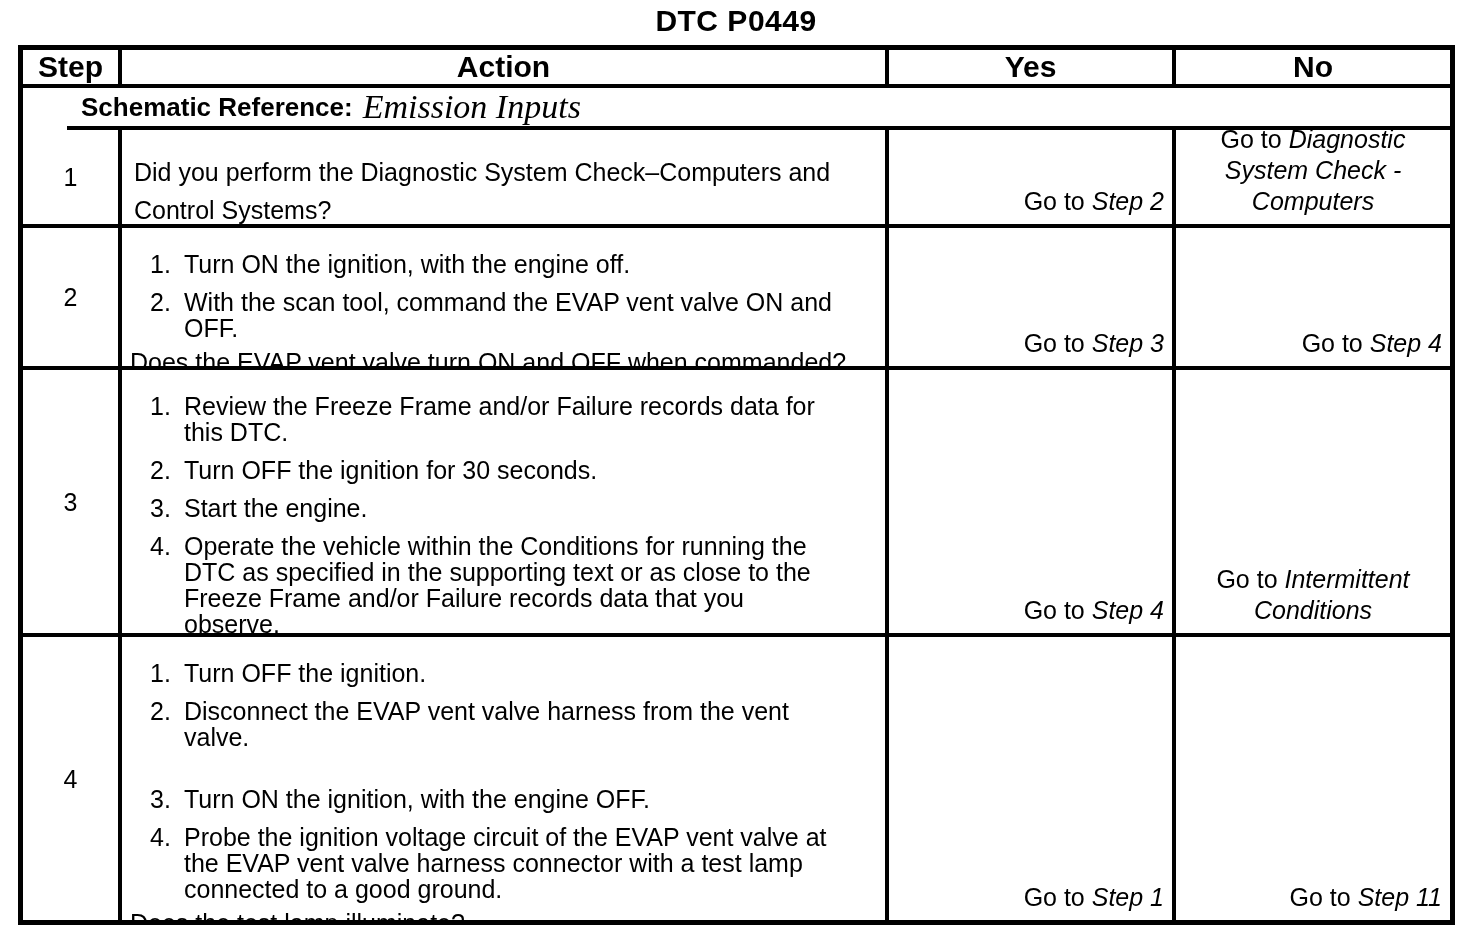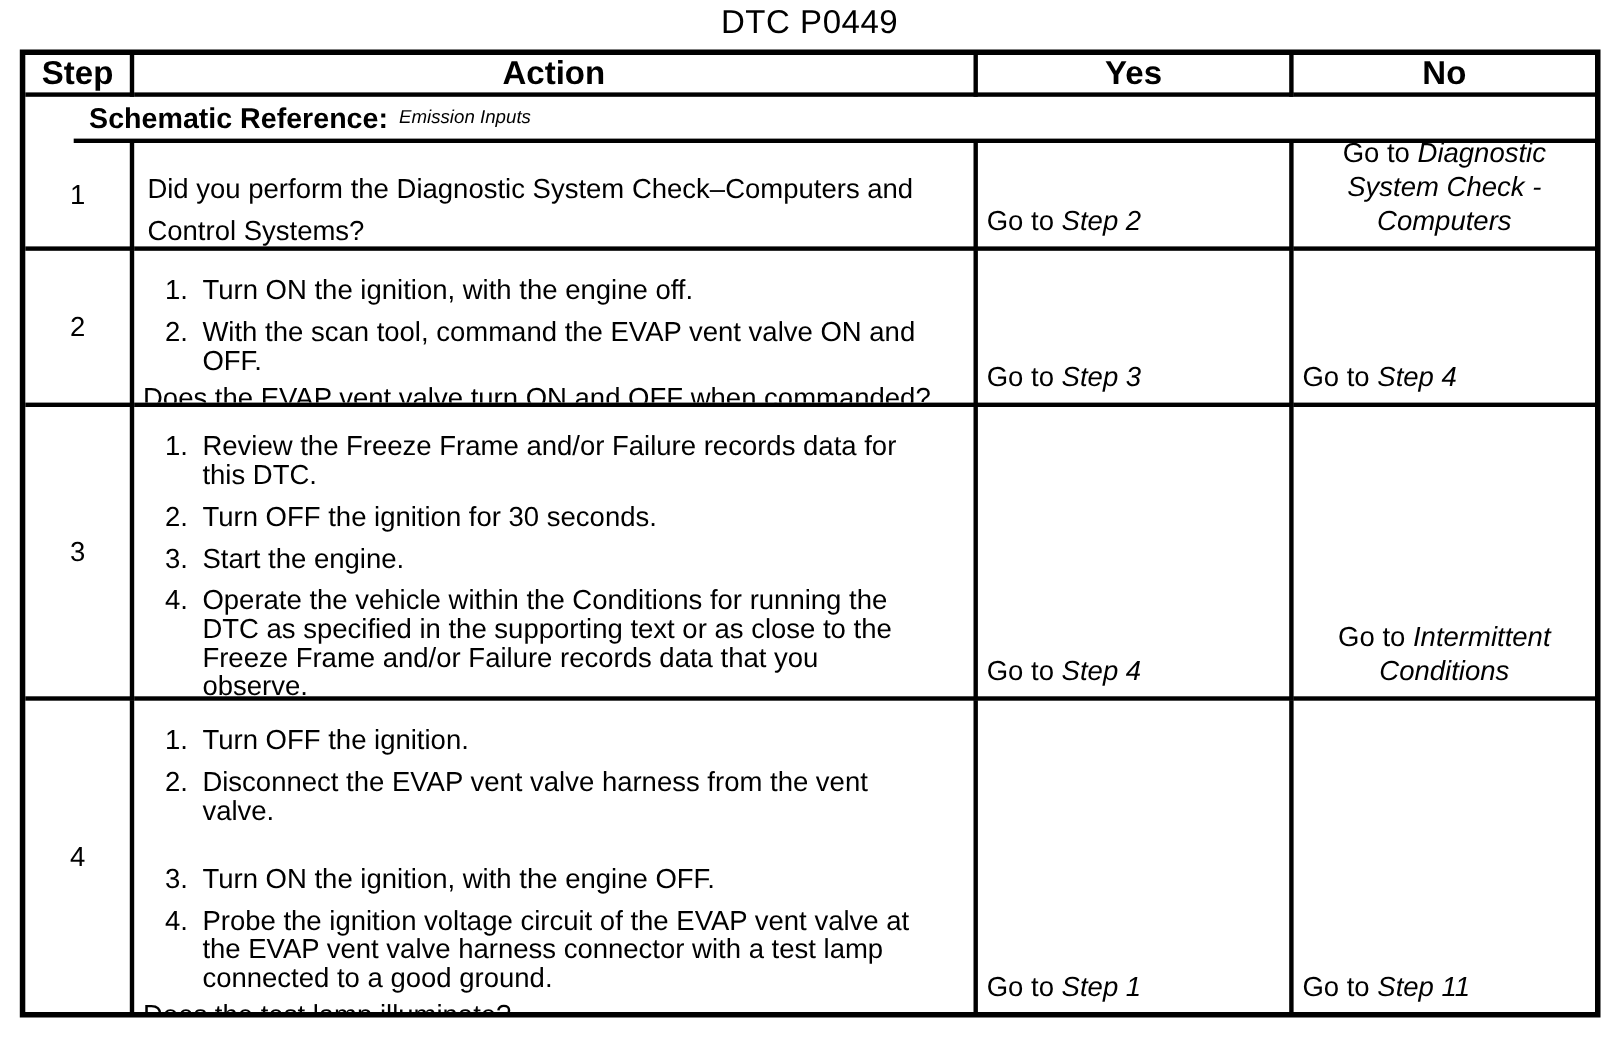--- a/index.html
+++ b/index.html
@@ -11,21 +11,21 @@
     font-family: "Liberation Sans", sans-serif;
     overflow: hidden;
   }
   .page { position: relative; width: 1472px; height: 948px; }
 
   .doc-title {
     position: absolute;
     top: 4px; left: 0; width: 1472px;
     text-align: center;
     font-size: 30px;
-    font-weight: normal;
+    font-weight: bold;
     letter-spacing: 0.5px;
   }
 
   .tbl {
     position: absolute;
     left: 18px; top: 45px;
     width: 1437px; height: 880px;
     border: 5px solid #000;
     display: grid;
     grid-template-columns: 99px 767px 287px 274px;
@@ -52,21 +52,21 @@
 
   .schematic {
     grid-column: 1 / -1;
     display: flex;
     align-items: center;
     padding-left: 14px;
     font-size: 26px;
     margin-left: 44px;
   }
   .schematic .label { font-weight: bold; }
-  .schematic .value { font-style: italic; margin-left: 10px; font-size: 17px; }
+  .schematic .value { font-style: italic; margin-left: 10px; font-size: 34px; font-family: Liberation Serif, serif; }
 
   .step-cell {
     display: flex;
     align-items: center;
     justify-content: center;
   }
 
   .action-cell {
     display: flex;
     flex-direction: column;
@@ -76,21 +76,21 @@
   .item { display: flex; margin-top: 12px; padding-left: 20px; }
   .item.first { margin-top: 0; }
   .item.gap-below { margin-bottom: 24px; }
   .item .num { width: 34px; flex: none; }
   .item .txt { max-width: 655px; }
   .question { margin-top: auto; padding-top: 8px; }
 
   .goto-cell {
     display: flex;
     align-items: flex-end;
-    justify-content: flex-start;
+    justify-content: flex-end;
     text-align: center;
     padding: 6px 8px 7px 8px;
     line-height: 31px;
   }
   .goto i { font-style: italic; }
 </style>
 </head>
 <body>
 
 <div class="page">

